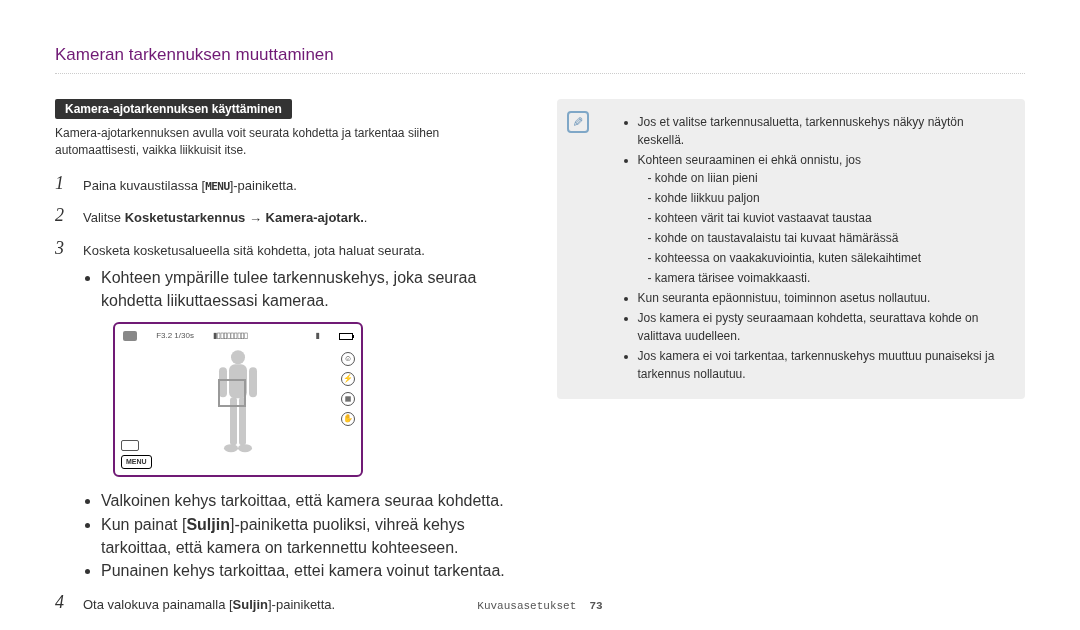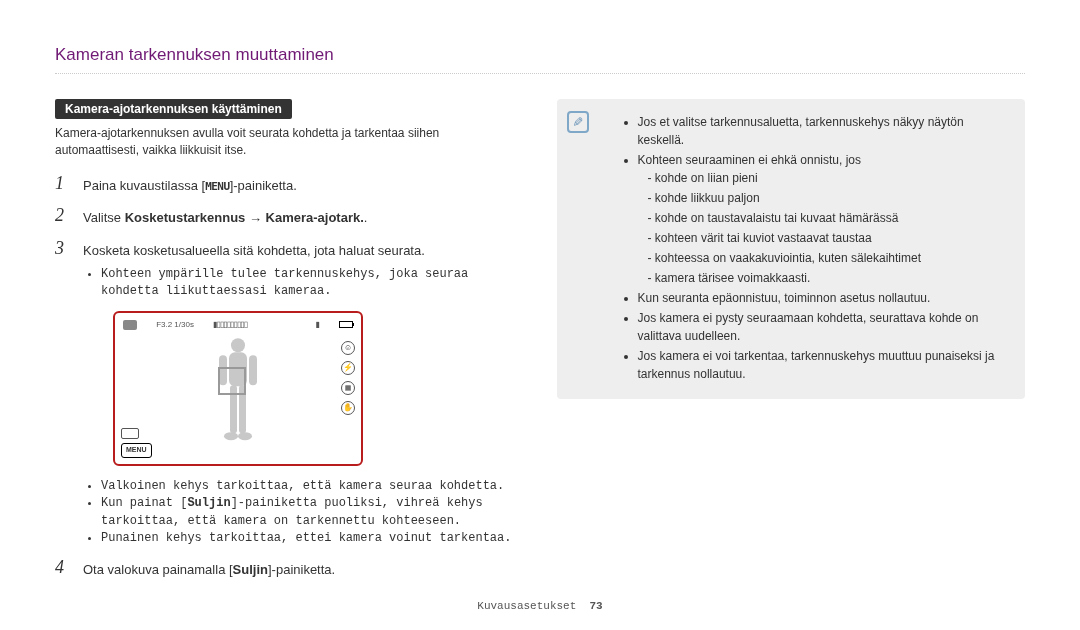--- a/index.html
+++ b/index.html
@@ -66,28 +66,27 @@
   .step-body strong { font-weight: bold; }
   .menu-glyph {
     font-family: monospace;
     font-size: 11px;
     letter-spacing: -0.5px;
     font-weight: bold;
   }
   .sub-bullets {
     list-style: disc;
     padding-left: 18px;
-    font-size: 12px;
+    font-size: 16px;
     line-height: 1.45;
     margin-top: 6px;
-    font-family: Liberation Mono, monospace;
   }
   
   .camera-screen {
-    border: 2px solid #b91c1c;
+    border: 2px solid #701a75;
     border-radius: 6px;
     width: 250px;
     height: 155px;
     margin: 10px 0 12px 30px;
     position: relative;
     background: #fff;
   }
   .cam-topbar {
     position: absolute; top: 6px; left: 8px; right: 8px;
     display: flex; justify-content: space-between;
@@ -252,22 +251,22 @@
   <div class="col-right">
     <div class="note-box">
       <span class="note-icon"></span>
       <ul>
         <li>Jos et valitse tarkennusaluetta, tarkennuskehys näkyy näytön keskellä.</li>
         <li>
           <span>Kohteen seuraaminen ei ehkä onnistu, jos</span>
           <ul>
             <li>kohde on liian pieni</li>
             <li>kohde liikkuu paljon</li>
+            <li>kohteen värit tai kuviot vastaavat taustaa</li>
             <li>kohde on taustavalaistu tai kuvaat hämärässä</li>
-            <li>kohteen värit tai kuviot vastaavat taustaa</li>
             <li>kohteessa on vaakakuviointia, kuten sälekaihtimet</li>
             <li>kamera tärisee voimakkaasti.</li>
           </ul>
         </li>
         <li>Kun seuranta epäonnistuu, toiminnon asetus nollautuu.</li>
         <li>Jos kamera ei pysty seuraamaan kohdetta, seurattava kohde on valittava uudelleen.</li>
         <li>Jos kamera ei voi tarkentaa, tarkennuskehys muuttuu punaiseksi ja tarkennus nollautuu.</li>
       </ul>
     </div>
   </div>

